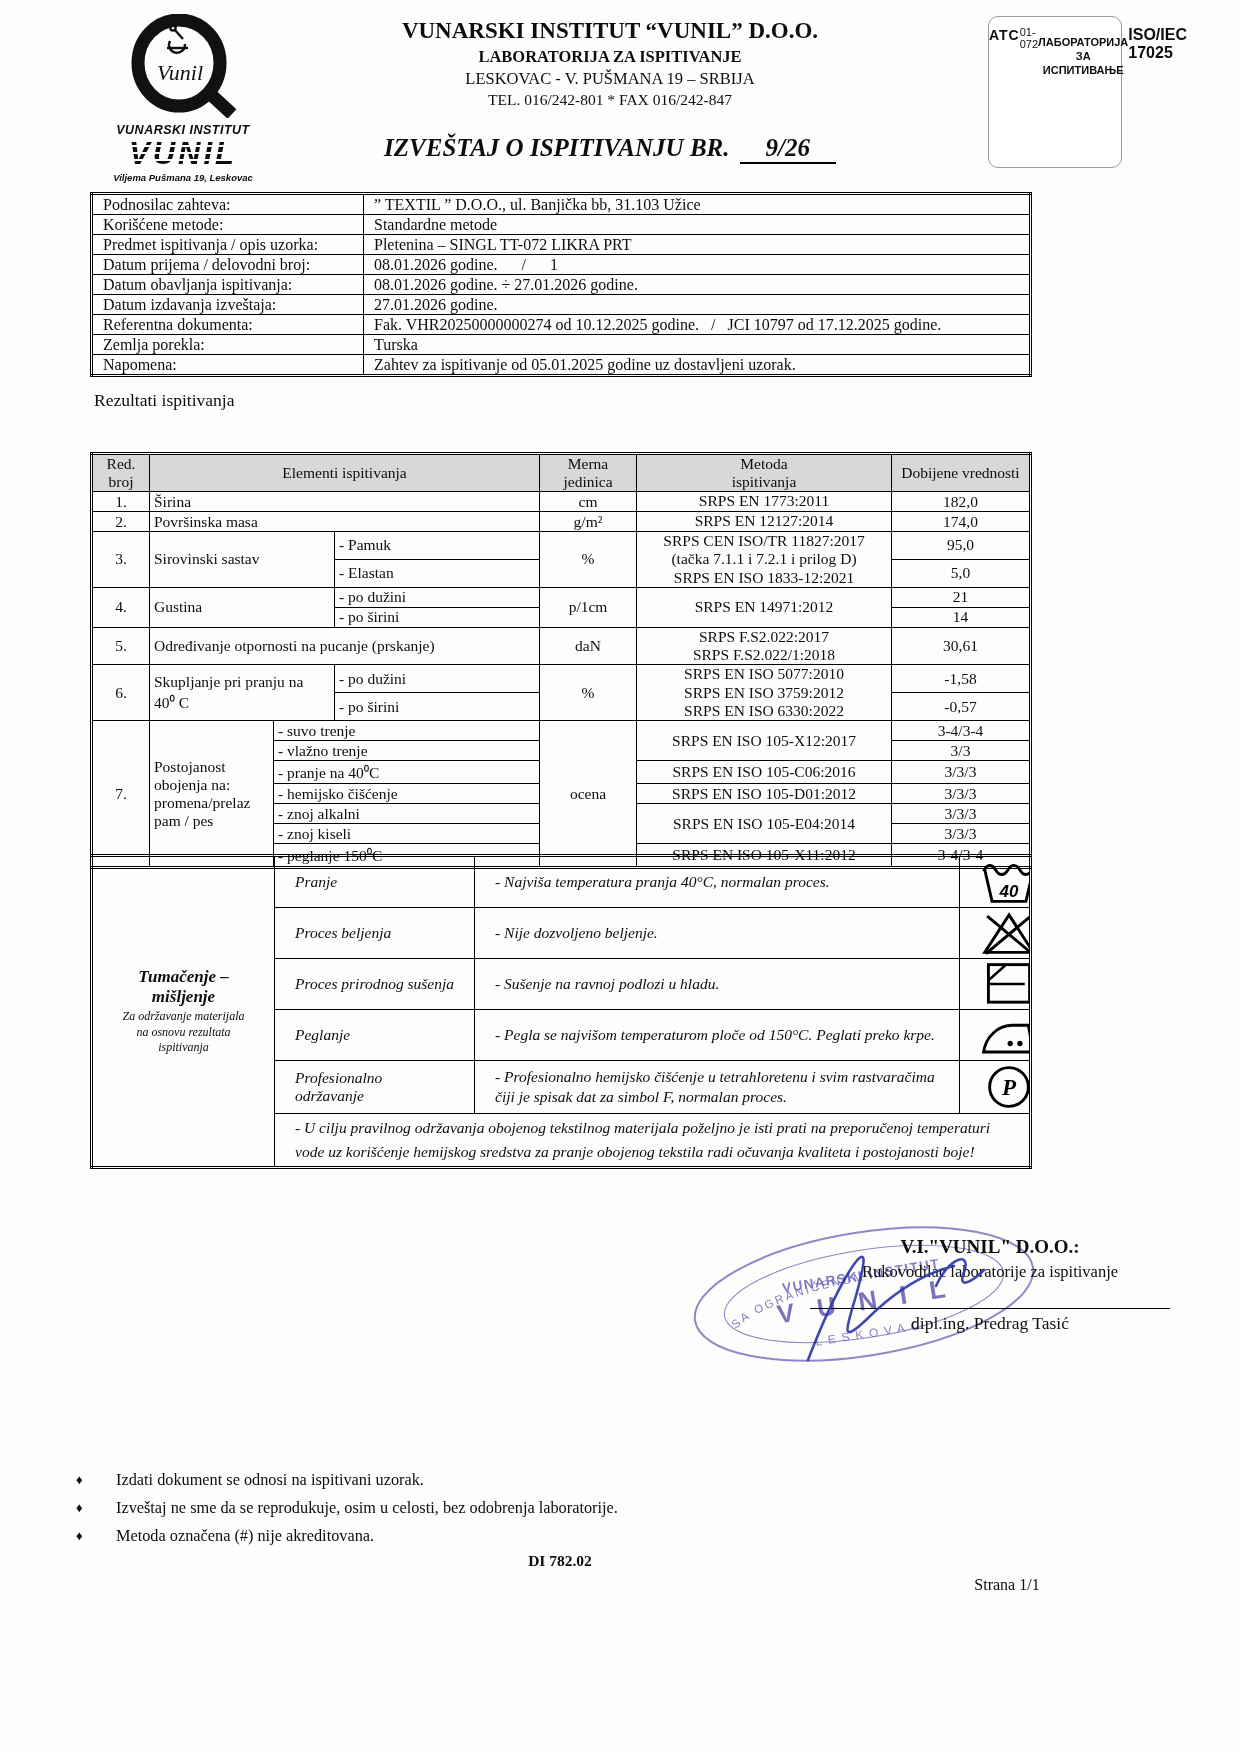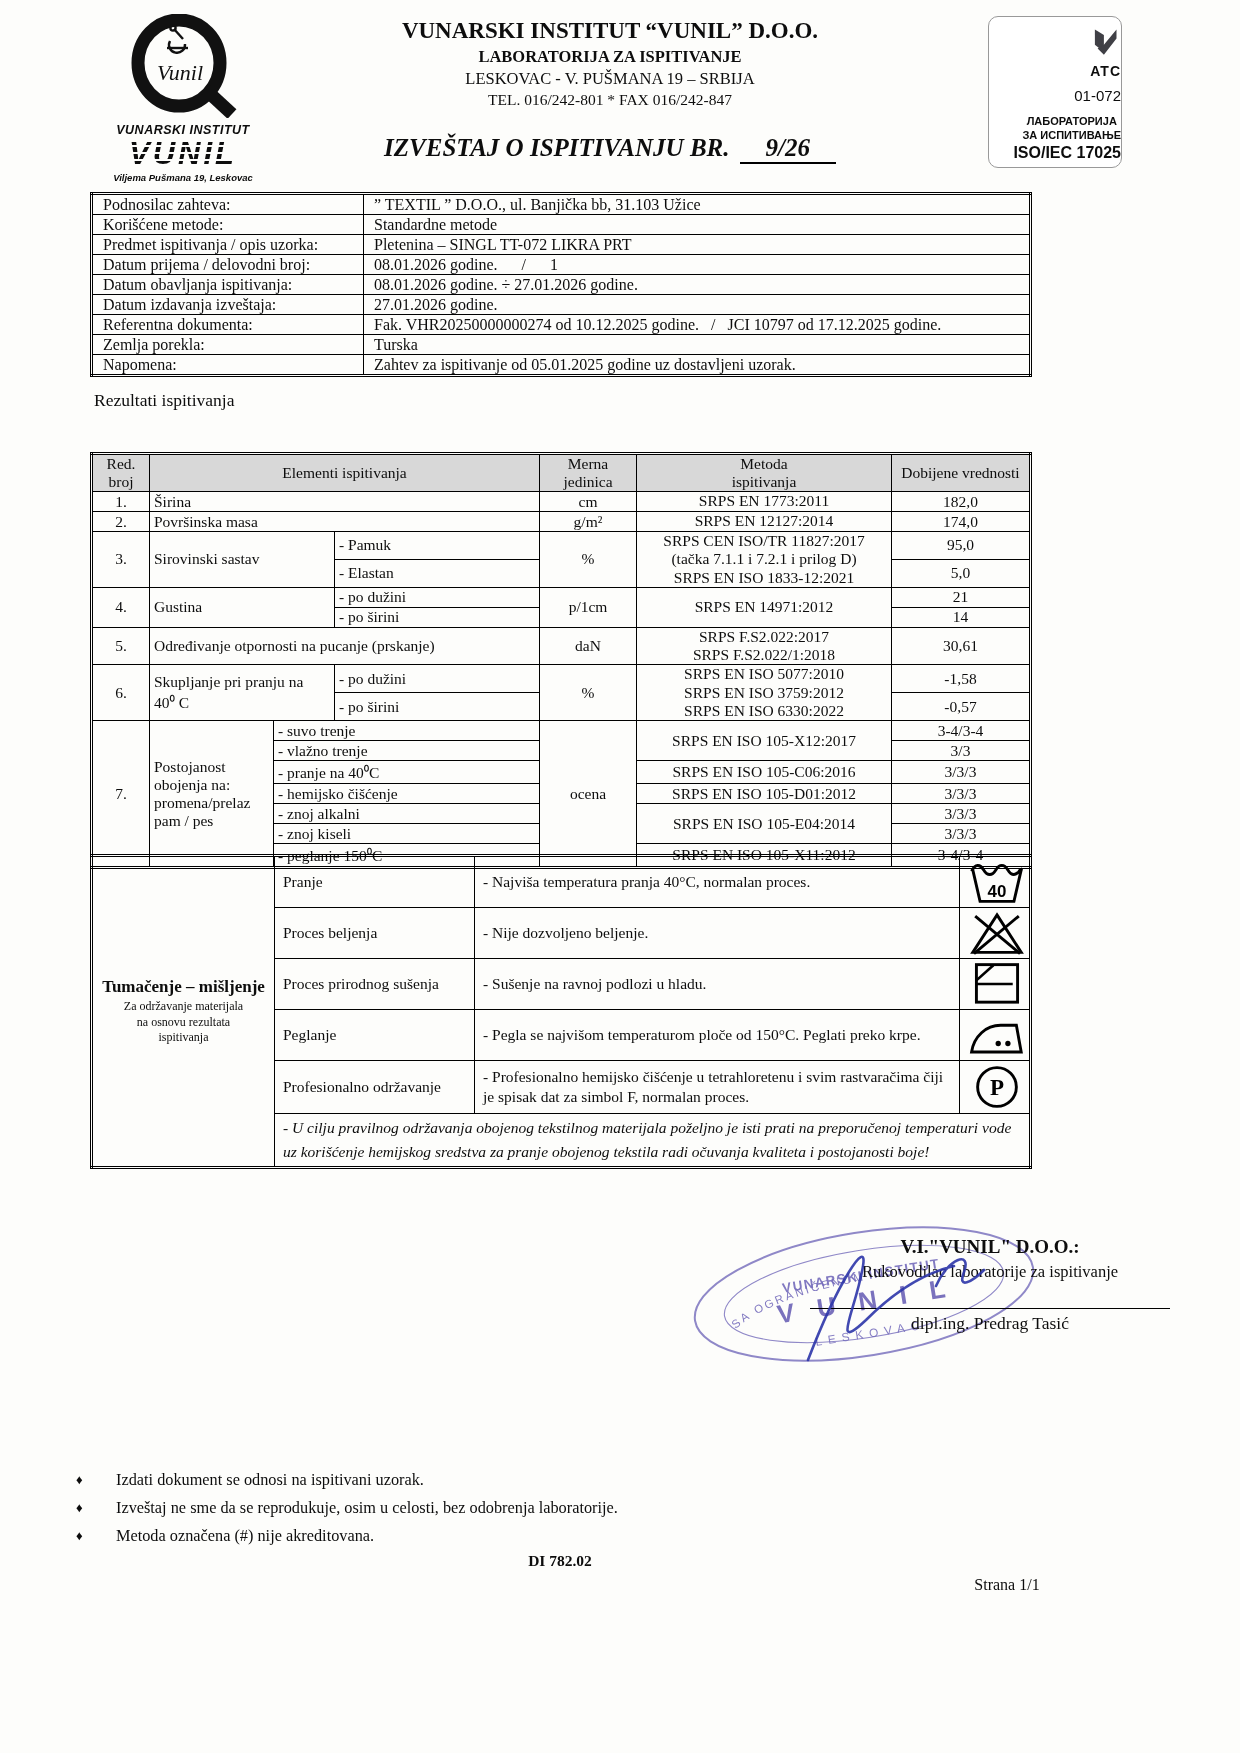--- a/index.html
+++ b/index.html
@@ -18,44 +18,44 @@
   .header-center{position:absolute;left:320px;top:18px;width:580px;text-align:center;}
   .inst-name{font-size:23px;font-weight:bold;}
   .lab-line{font-size:16.5px;font-weight:bold;margin-top:3px;}
   .addr-line{font-size:16.5px;margin-top:2px;}
   .tel-line{font-size:15.5px;margin-top:2px;}
   .report-title{position:absolute;left:320px;top:134px;width:580px;text-align:center;
                 font-size:25px;font-weight:bold;font-style:italic;}
   .report-no{display:inline-block;border-bottom:2.5px solid #000;padding:0 26px;margin-left:10px;}
 
   .atc-badge{position:absolute;left:988px;top:16px;width:134px;height:152px;border:1.5px solid #999;
-             border-radius:10px;background:#fff;display:flex;flex-direction:column;align-items:flex-end;
+             border-radius:10px;background:#fff;display:flex;flex-direction:row;align-items:flex-start;
              padding-top:8px;font-family:"Liberation Sans",sans-serif;box-sizing:border-box;}
   .atc-name{font-size:14px;font-weight:bold;margin-top:2px;letter-spacing:1px;}
-  .atc-code{font-size:15px;margin-top:8px;}
+  .atc-code{font-size:11px;margin-top:1px;}
   .atc-lab{font-size:11px;font-weight:bold;margin-top:11px;text-align:center;line-height:1.25;}
   .atc-std{font-size:16px;font-weight:bold;margin-top:1px;}
 
   
   table{border-collapse:collapse;}
   .info{position:absolute;left:90px;top:192px;width:942px;border:3px double #000;table-layout:fixed;}
   .info td{border:1.5px solid #000;font-size:16px;padding:0 10px;height:19px;white-space:pre-wrap;overflow:hidden;}
   .section-title{position:absolute;left:94px;top:390px;font-size:17.5px;}
 
   .res{position:absolute;left:90px;top:452px;width:942px;border:3px double #000;table-layout:fixed;}
   .res th,.res td{border:1.5px solid #000;font-weight:normal;font-size:15.5px;padding:0 4px;overflow:hidden;}
   .res th{background:#d8d8d8;}
   .pre{white-space:pre-line;}
   .el{text-align:left;padding-left:9px;}
   .c{text-align:center;}
   .m{font-size:14.6px;line-height:1.18;}
   .h20{height:20px;}.h27{height:27px;}.h36{height:36px;}.h38{height:38px;}
 
   .care{position:absolute;left:90px;top:854px;width:942px;border:3px double #000;table-layout:fixed;}
-  .care td{border:1.5px solid #000;font-size:15.5px;padding:2px 8px;vertical-align:middle;overflow:hidden;}
+  .care td{border:1.5px solid #000;font-size:15.5px;padding:2px 20px;vertical-align:middle;overflow:hidden;font-style:italic;}
   .care-left{text-align:center;}
   .care-title{font-size:17px;font-weight:bold;}
   .care-sub{font-size:12px;margin-top:2px;line-height:1.3;}
   .cname{padding-left:14px;}
   .cdesc{font-size:14.8px;padding-left:12px;padding-right:4px;line-height:1.3;}
   .csym{text-align:center;padding:1px;}
   .cnote{font-style:italic;font-size:15.8px;line-height:1.55;padding:10px 24px 10px 30px;}
   .ch47{height:47px;}.ch45{height:45px;}.ch53{height:53px;}.chn{height:48px;}
   .sym{display:inline-block;vertical-align:middle;}
 

